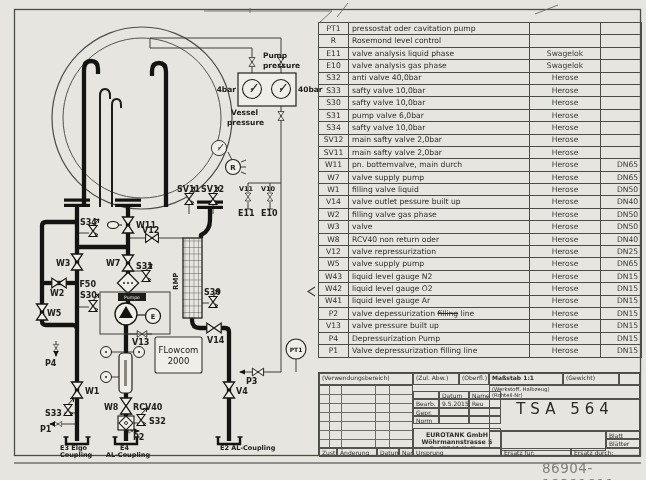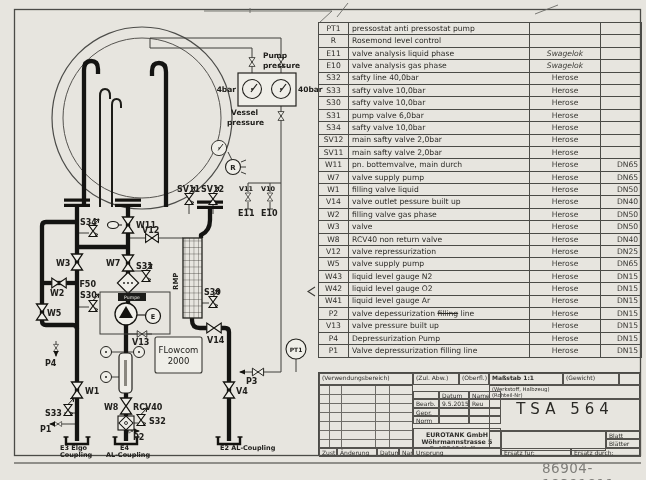--- a/index.html
+++ b/index.html
@@ -9,21 +9,21 @@
   svg text{font-family:"DejaVu Sans",sans-serif;fill:#21201d;font-size:8px;font-weight:600}
   svg text.t65{font-size:6.5px}
   svg text.t7{font-size:7px}
   svg text.t75{font-size:7.5px}
   svg text.mid{text-anchor:middle}
   svg text.end{text-anchor:end}
   table.parts{position:absolute;left:318px;top:22px;border-collapse:collapse;table-layout:fixed;background:transparent}
   table.parts td{border:1px solid #4b4b47;height:11.4px;padding:0 3px;font-size:7.6px;line-height:1;white-space:nowrap;overflow:hidden;color:#2c2b27}
   table.parts td.c0{text-align:center;padding:0 1px}
   table.parts td.c2{text-align:center;color:#3a3934}
-  table.parts td.c2.script{font-style:italic}
+  table.parts td.c2.script{}
   table.parts td.c3{padding-left:16px;color:#3a3934}
   s{text-decoration-thickness:1.2px}
   .tb{position:absolute;left:318px;top:372px;width:322px;height:84px;border:1.2px solid #4b4b47;font-size:6px;box-sizing:border-box}
   .cell{position:absolute;border:0.8px solid #55534f;box-sizing:border-box;padding:1px 2px;overflow:hidden;line-height:1.15;background:transparent}
   .rev{background-image:
       repeating-linear-gradient(to bottom, transparent 0 8px, #6f6d68 8px 9px),
       linear-gradient(to right, transparent 9px, #6f6d68 9px, #6f6d68 10px, transparent 10px),
       linear-gradient(to right, transparent 21px, #6f6d68 21px, #6f6d68 22px, transparent 22px),
       linear-gradient(to right, transparent 55px, #6f6d68 55px, #6f6d68 56px, transparent 56px),
       linear-gradient(to right, transparent 69px, #6f6d68 69px, #6f6d68 70px, transparent 70px)}
@@ -267,21 +267,21 @@
 <table class="parts">
   <colgroup>
         <col style="width:30px">
         <col style="width:181px">
         <col style="width:71px">
         <col style="width:38px">
       </colgroup>
   <tbody>
         <tr>
           <td class="c0">PT1</td>
-          <td class="c1">pressostat anti pressostat pump</td>
+          <td class="c1">pressostat oder cavitation pump</td>
           <td class="c2"></td>
           <td class="c3"></td>
         </tr>
         <tr>
           <td class="c0">R</td>
           <td class="c1">Rosemond level control</td>
           <td class="c2"></td>
           <td class="c3"></td>
         </tr>
         <tr>
@@ -291,21 +291,21 @@
           <td class="c3"></td>
         </tr>
         <tr>
           <td class="c0">E10</td>
           <td class="c1">valve analysis gas phase</td>
           <td class="c2 script">Swagelok</td>
           <td class="c3"></td>
         </tr>
         <tr>
           <td class="c0">S32</td>
-          <td class="c1">safty line 40,0bar</td>
+          <td class="c1">anti valve 40,0bar</td>
           <td class="c2">Herose</td>
           <td class="c3"></td>
         </tr>
         <tr>
           <td class="c0">S33</td>
           <td class="c1">safty valve 10,0bar</td>
           <td class="c2">Herose</td>
           <td class="c3"></td>
         </tr>
         <tr>
@@ -369,21 +369,21 @@
           <td class="c3">DN50</td>
         </tr>
         <tr>
           <td class="c0">W3</td>
           <td class="c1">valve</td>
           <td class="c2">Herose</td>
           <td class="c3">DN50</td>
         </tr>
         <tr>
           <td class="c0">W8</td>
-          <td class="c1">RCV40 non return valve</td>
+          <td class="c1">RCV40 non return oder</td>
           <td class="c2">Herose</td>
           <td class="c3">DN40</td>
         </tr>
         <tr>
           <td class="c0">V12</td>
           <td class="c1">valve repressurization</td>
           <td class="c2">Herose</td>
           <td class="c3">DN25</td>
         </tr>
         <tr>

